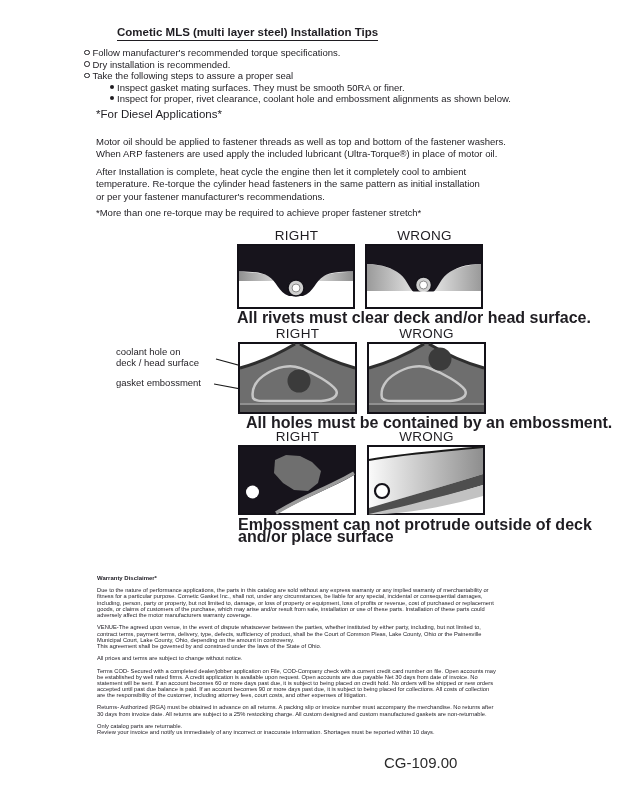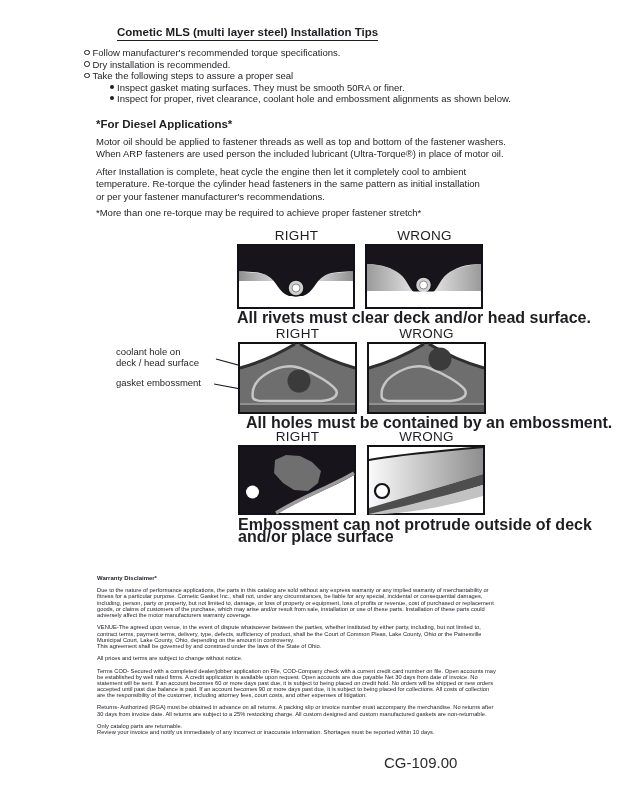--- a/index.html
+++ b/index.html
@@ -10,21 +10,21 @@
   .title {
     position:absolute; left:117px; top:26px; margin:0;
     font-size:11.5px; font-weight:bold; letter-spacing:0;
     border-bottom:1.4px solid #1f1d22; padding-bottom:1.5px;
   }
   .bullets { position:absolute; left:84px; top:47px; font-size:9.5px; width:460px; }
   .bullet { display:flex; align-items:flex-start; height:11.6px; }
   .bullet.sub { margin-left:26px; }
   .mark-o { flex:none; width:3.5px; height:3.5px; border:1px solid #1f1d22; border-radius:50%; margin:2.8px 3px 0 0; }
   .mark-f { flex:none; width:4px; height:4px; background:#1f1d22; border-radius:50%; margin:2.8px 3px 0 0; }
-  .diesel-h { position:absolute; left:96px; top:118px; margin:0; font-size:11.5px; font-weight:bold; }
+  .diesel-h { position:absolute; left:96px; top:108px; margin:0; font-size:11.5px; font-weight:normal; }
   .body { position:absolute; left:96px; margin:0; font-size:9.5px; line-height:12.3px; white-space:pre-line; width:450px; }
   .fw-label { position:absolute; width:119px; text-align:center; font-size:13.5px; font-weight:500; letter-spacing:0.3px; }
   .panel { position:absolute; display:block; }
   .caption { position:absolute; font-size:16px; font-weight:700; line-height:12px; white-space:pre-line; }
   .fig2-label { position:absolute; left:116px; width:100px; font-size:9.5px; line-height:10.5px; white-space:pre-line; }
   .leaders { position:absolute; left:214px; top:354px; }
   .legal {
     position:absolute; left:97px; top:575px; width:920px;
     transform:scale(0.46); transform-origin:0 0;
     font-size:12.5px; line-height:13.5px; color:#242229;
@@ -58,21 +58,21 @@
       <span>Inspect gasket mating surfaces.  They must be smooth 50RA or finer.</span>
     </div>
     <div class="bullet sub">
       <span class="mark-f"></span>
       <span>Inspect for proper, rivet clearance, coolant hole and embossment alignments as shown below.</span>
     </div>
   </div>
 
   <h2 class="diesel-h">*For Diesel Applications*</h2>
   <p class="body" style="top:136px">Motor oil should be applied to fastener threads as well as top and bottom of the fastener washers.
-When ARP fasteners are used person the included lubricant (Ultra-Torque®) in place of motor oil.</p>
+When ARP fasteners are used apply the included lubricant (Ultra-Torque®) in place of motor oil.</p>
   <p class="body" style="top:166px">After Installation is complete, heat cycle the engine then let it completely cool to ambient
 temperature. Re-torque the cylinder head fasteners in the same pattern as initial installation
 or per your fastener manufacturer's recommendations.</p>
   <p class="body" style="top:207px">*More than one re-torque may be required to achieve proper fastener stretch*</p>
 
   <div class="fw-label" style="left:237px; top:228px">RIGHT</div>
   <div class="fw-label" style="left:365px; top:228px">WRONG</div>
 
   <svg class="panel" style="left:237px; top:244px" width="118" height="65" viewBox="0 0 118 65">
     <defs>

